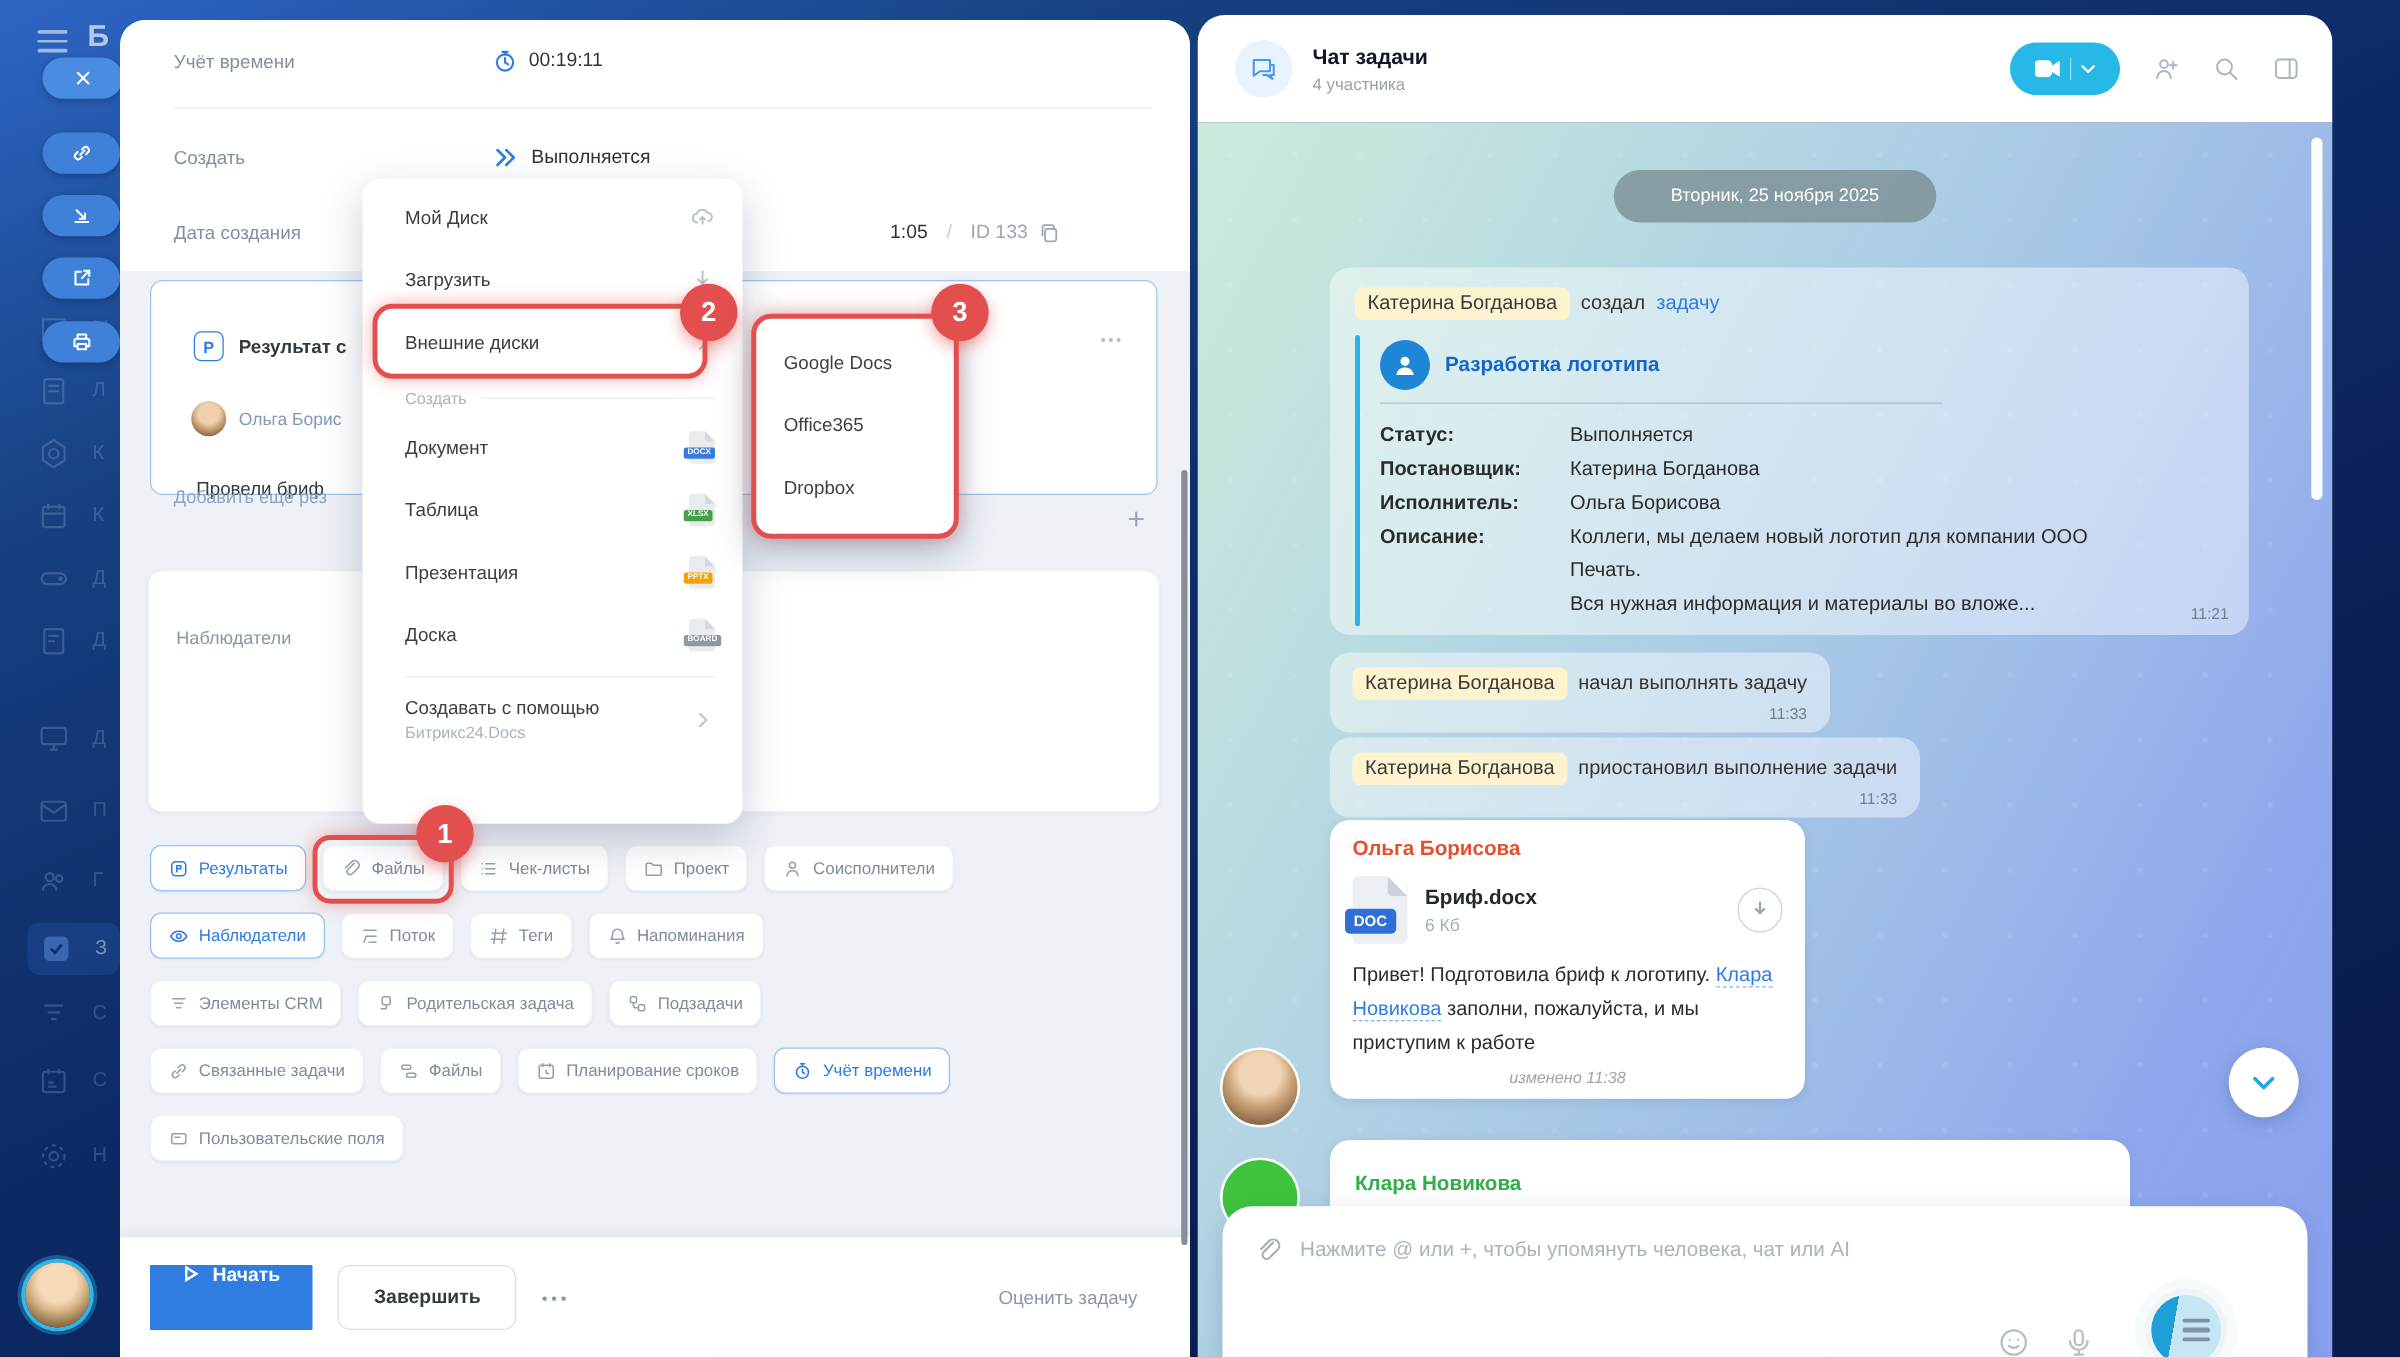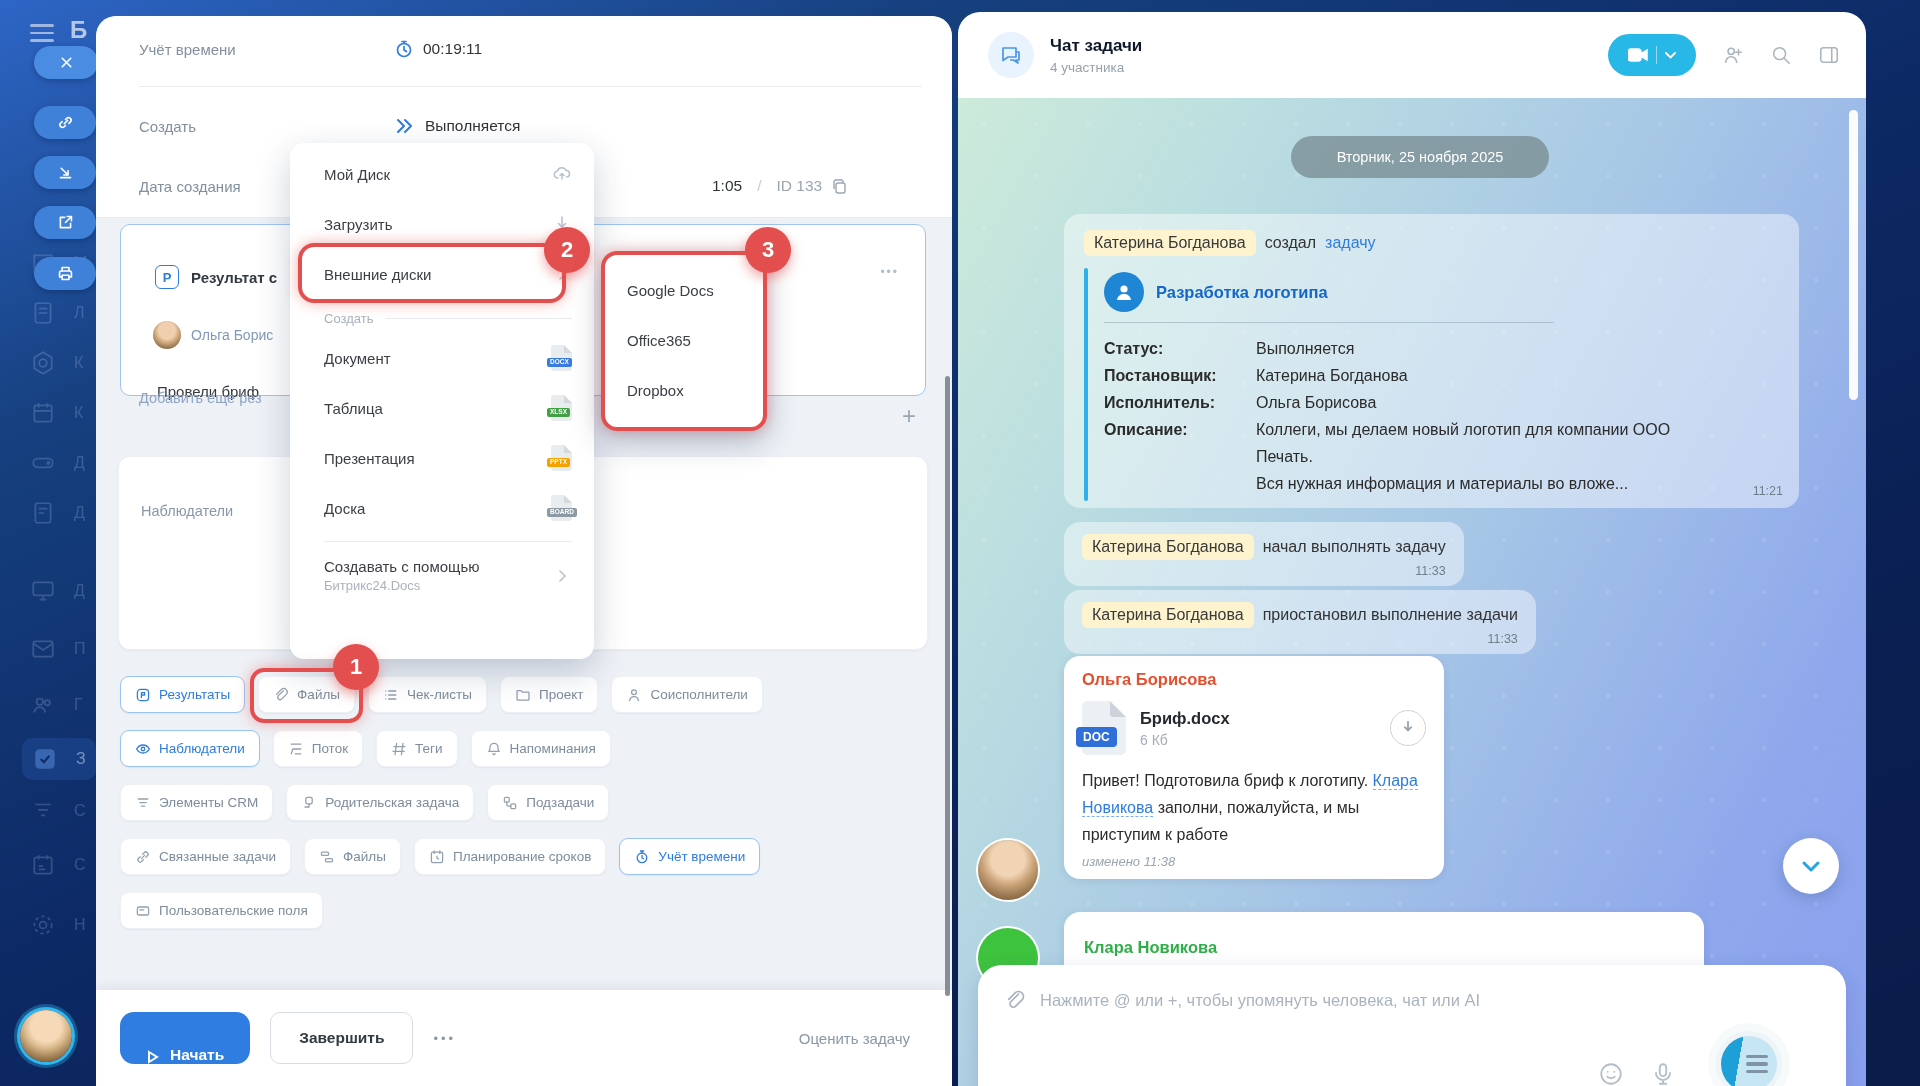--- a/index.html
+++ b/index.html
@@ -45,22 +45,22 @@
   .obslabel{position:absolute;left:22px;top:46px;font-size:14.5px;color:#8a97a8}
   .chips{position:absolute;left:24px;top:660px;right:16px}
   .chiprow{display:flex;gap:13px;margin-bottom:17px}
   .chip{display:inline-flex;align-items:center;gap:8px;height:37px;padding:0 14px;background:#fff;border:1px solid #eef1f4;
     border-radius:9px;font-size:13.5px;color:#7e8c9c;box-shadow:0 1px 2px rgba(30,50,80,.06);cursor:pointer;white-space:nowrap}
   .chip svg{width:16px;height:16px;stroke:#93a0ae;fill:none;stroke-width:1.6;stroke-linecap:round;stroke-linejoin:round}
   .chip.on{border:1.5px solid #98c3f3;color:#2e7ce0}
   .chip.on svg{stroke:#2e7ce0}
   .hlwrap{position:relative;display:inline-flex}
   .footerbar{position:absolute;left:0;bottom:0;width:100%;height:96px;background:#fff;box-shadow:0 -3px 10px rgba(30,50,80,.07);display:flex;align-items:center;padding:0 42px 0 24px;gap:20px}
-  .btn-start{display:flex;align-items:flex-end;gap:10px;background:#2f7de1;color:#fff;font-size:15.5px;font-weight:bold;border:none;
-    border-radius:14px;height:52px;padding:0 26px;cursor:pointer}
+  .btn-start{display:flex;align-items:flex-start;gap:10px;background:#2f7de1;color:#fff;font-size:15.5px;font-weight:bold;border:none;
+    border-radius:1px;height:52px;padding:0 26px;cursor:pointer}
   .btn-start svg{width:14px;height:14px;stroke:#fff;fill:none;stroke-width:2}
   .btn-finish{background:#fff;color:#333a41;font-size:15.5px;font-weight:bold;border:1px solid #d7dde5;border-radius:10px;height:52px;padding:0 28px;cursor:pointer}
   .btn-more{color:#8a97a8;font-size:13px;letter-spacing:3px;cursor:pointer}
   .rate{margin-left:auto;color:#8a97a8;font-size:15px;cursor:pointer}
   .vscroll{position:absolute;left:849px;top:360px;width:5px;height:620px;background:#747c88;border-radius:3px;opacity:.85}
   
   .menu{position:absolute;left:290px;top:143px;width:304px;height:516px;background:#fff;border-radius:14px;
     box-shadow:0 12px 34px rgba(20,40,80,.22);z-index:50;padding-top:6px}
   .mitem{height:50px;display:flex;align-items:center;justify-content:space-between;padding:0 22px 0 34px;font-size:15px;color:#3a3f45;cursor:pointer}
   .mitem svg{width:20px;height:20px;stroke:#b9c3cd;fill:none;stroke-width:1.6;stroke-linecap:round;stroke-linejoin:round}
@@ -117,21 +117,21 @@
   .filerow{display:flex;align-items:center;margin-top:12px;gap:14px}
   .docico{width:44px;height:54px;background:#eceff3;border-radius:5px;position:relative}
   .docico::before{content:"";position:absolute;right:0;top:0;border:8px solid;border-color:#fff #fff #ccd2d9 #ccd2d9;border-radius:0 0 0 4px}
   .doctag{position:absolute;left:-6px;bottom:8px;background:#2f6fd8;color:#fff;font-size:12px;font-weight:bold;padding:3px 7px;border-radius:4px}
   .fname{font-size:16.5px;font-weight:bold;color:#24292e}
   .fsize{font-size:14px;color:#a3aeb8;margin-top:4px}
   .dlbtn{margin-left:auto;width:36px;height:36px;border-radius:50%;border:1.5px solid #c9d3dd;display:flex;align-items:center;justify-content:center;cursor:pointer}
   .dlbtn svg{width:16px;height:16px;stroke:#97a3ad;fill:none;stroke-width:1.8;stroke-linecap:round}
   .mbody{font-size:16px;color:#2b2b2b;line-height:27px;margin-top:12px}
   .mention{color:#2e7ce0;border-bottom:1.5px dashed #7fb0ec;cursor:pointer}
-  .edited{text-align:left;font-style:italic;font-size:13px;color:#9aa5af;margin-top:6px}
+  .edited{text-align:center;font-style:italic;font-size:13px;color:#9aa5af;margin-top:6px}
   .avaph{position:absolute;width:60px;height:60px;border-radius:50%;
     background:radial-gradient(circle at 50% 32%,#f0d4b4 0 33%,#c9a176 52%,#8a6844 80%,#6e5234 100%);box-shadow:0 0 0 2px #fff}
   .avakn{position:absolute;width:60px;height:60px;border-radius:50%;background:#3ec33e;box-shadow:0 0 0 2px #fff;
     display:flex;align-items:flex-end;justify-content:center;color:#fff;font-size:18px;font-weight:bold}
   .fab{position:absolute;left:825px;top:740px;width:56px;height:56px;border-radius:50%;background:#fff;
     box-shadow:0 4px 14px rgba(40,70,120,.25);display:flex;align-items:center;justify-content:center;cursor:pointer;z-index:6}
   .fab svg{width:24px;height:24px;stroke:#24a6de;fill:none;stroke-width:3;stroke-linecap:round;stroke-linejoin:round}
   .cscroll{position:absolute;right:8px;top:12px;width:9px;height:290px;border-radius:5px;background:rgba(255,255,255,.95);z-index:6}
   .inputbox{position:absolute;left:20px;top:953px;width:868px;height:150px;background:#fff;border-radius:24px;
     box-shadow:0 6px 20px rgba(40,60,120,.18);z-index:8;padding:24px 26px}

